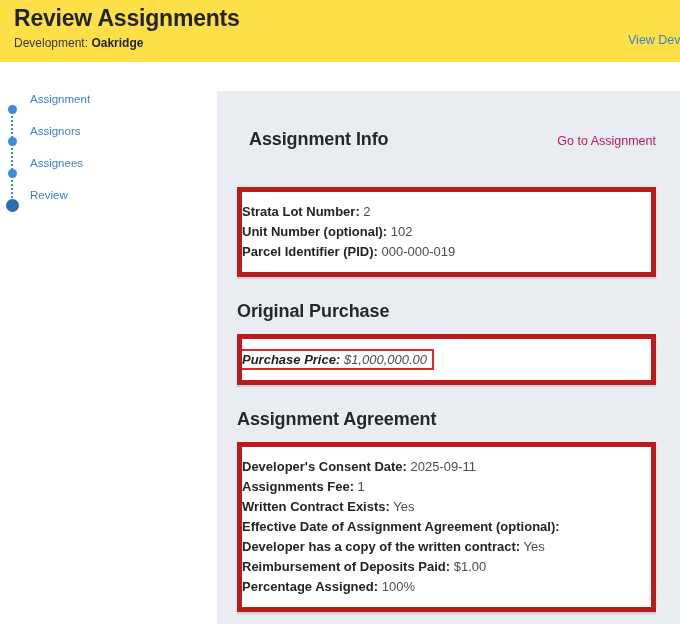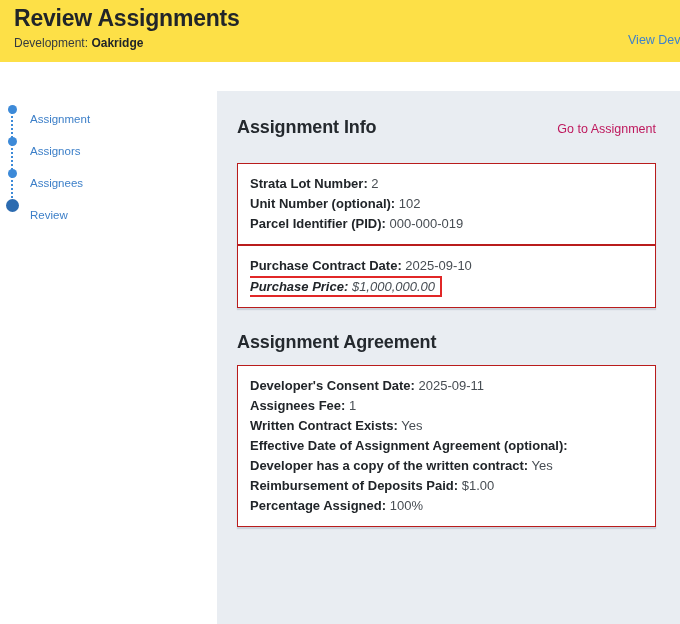--- a/index.html
+++ b/index.html
@@ -26,43 +26,43 @@
   .view-link{
     position:absolute;left:628px;top:33px;
     font-size:12.5px;color:#3f82c9;text-decoration:none;white-space:nowrap;
   }
   
   .stepper{position:absolute;left:0;top:93px;width:217px;}
   .connector{
     position:absolute;left:11px;top:16px;height:96px;width:0;
     border-left:2px dotted #3d8ad8;
   }
-  .step{position:relative;height:32px;display:flex;align-items:flex-end;cursor:pointer;}
+  .step{position:relative;height:32px;display:flex;align-items:flex-start;cursor:pointer;}
   .dot{
     position:absolute;left:8px;top:50%;margin-top:-4.5px;
     width:9px;height:9px;border-radius:50%;background:#3d8ad8;z-index:2;
   }
   .step.current .dot{
     left:6px;margin-top:-6.5px;width:13px;height:13px;background:#2c6bb0;
   }
   .step-label{margin-left:30px;font-size:11.5px;color:#3c7fc8;}
   
   .panel{
     position:absolute;left:217px;top:91px;width:463px;height:533px;
     background:#e9edf2;box-sizing:border-box;
     padding:26px 24px 20px 20px;
   }
   .sec-head{display:flex;justify-content:space-between;align-items:baseline;margin-bottom:25px;}
-  h2{margin:0;font-size:18px;font-weight:700;color:#24292e;letter-spacing:-0.1px;}
+  h2{margin:12px;font-size:18px;font-weight:700;color:#24292e;letter-spacing:-0.1px;}
   h2.mid{margin:24px 0 12px 0;}
   .go-link{font-size:12.5px;color:#be185d;text-decoration:none;}
   .card{
-    background:#ffffff;border:1px solid #b91c1c;
+    background:#ffffff;border:5px solid #b91c1c;
     box-shadow:0 2px 1px rgba(168,178,190,0.45);
-    padding:10px 12px;font-size:13px;
+    padding:10px 0;font-size:13px;
   }
   .row{line-height:20px;white-space:nowrap;overflow:hidden;}
   .lbl{font-weight:700;color:#212529;}
   .val{color:#474d53;}
   .hl-box{
     display:inline-block;border:2px solid #e12727;
     padding:0 5px;margin-left:-7px;line-height:17px;font-style:italic;
   }
 </style>
 </head>
@@ -112,43 +112,40 @@
     <div class="row">
       <span class="lbl">Unit Number (optional):</span>
       <span class="val">102</span>
     </div>
     <div class="row">
       <span class="lbl">Parcel Identifier (PID):</span>
       <span class="val">000-000-019</span>
     </div>
   </div>
 
+  <h2 class="mid">Original Purchase</h2>
 
   <div class="card">
-    <div class="row">
-      <span class="lbl">Purchase Contract Date:</span>
-      <span class="val">2025-09-10</span>
-    </div>
     <div class="row">
       <span class="hl-box">
         <span class="lbl">Purchase Price:</span>
         <span class="val">$1,000,000.00</span>
       </span>
     </div>
   </div>
 
   <h2 class="mid">Assignment Agreement</h2>
 
   <div class="card">
     <div class="row">
       <span class="lbl">Developer's Consent Date:</span>
       <span class="val">2025-09-11</span>
     </div>
     <div class="row">
-      <span class="lbl">Assignees Fee:</span>
+      <span class="lbl">Assignments Fee:</span>
       <span class="val">1</span>
     </div>
     <div class="row">
       <span class="lbl">Written Contract Exists:</span>
       <span class="val">Yes</span>
     </div>
     <div class="row">
       <span class="lbl">Effective Date of Assignment Agreement (optional):</span>
       <span class="val"></span>
     </div>

